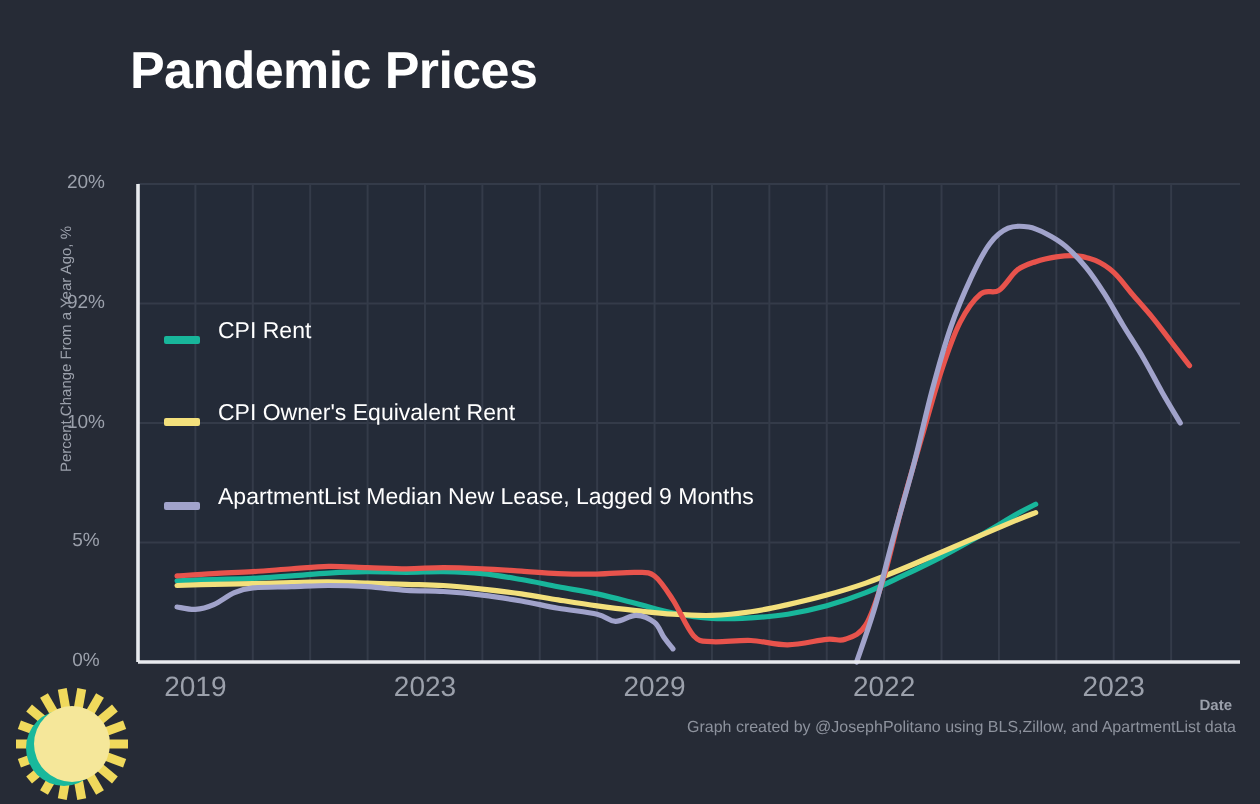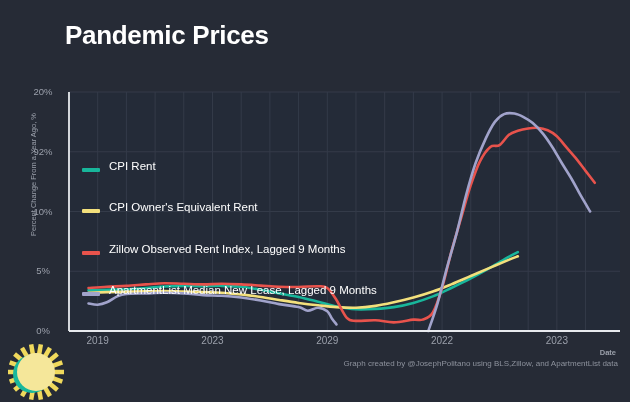--- a/index.html
+++ b/index.html
@@ -91,21 +91,21 @@
   }
   .tick-y {
     position: absolute;
     font-size: 9.5px;
     color: #9ba0ab;
     text-align: center;
     width: 40px;
   }
   .tick-x {
     position: absolute;
-    font-size: 10px;
+    font-size: 14px;
     color: #9ba0ab;
     text-align: center;
     width: 50px;
     top: 335px;
   }
   .logo {
     position: absolute;
     left: 2px;
     bottom: 2px;
     width: 72px;
@@ -173,24 +173,20 @@
   <div class="legend" id="legend">
       <div class="legend-row">
         <span class="legend-swatch" style="background: rgb(24, 182, 155);"></span>
         <span class="legend-label">CPI Rent</span>
       </div>
       <div class="legend-row">
         <span class="legend-swatch" style="background: rgb(243, 224, 124);"></span>
         <span class="legend-label">CPI Owner's Equivalent Rent</span>
       </div>
       <div class="legend-row">
-        <span class="legend-swatch" style="background: rgb(232, 83, 76);"></span>
-        <span class="legend-label">Zillow Observed Rent Index, Lagged 9 Months</span>
-      </div>
-      <div class="legend-row">
         <span class="legend-swatch" style="background: rgb(161, 163, 203);"></span>
         <span class="legend-label">ApartmentList Median New Lease, Lagged 9 Months</span>
       </div>
     </div>
 
   <svg class="logo" viewBox="0 0 72 60">
     <g id="logo-rays">
         <line x1="51" y1="32" x2="62" y2="32" stroke="#f0d95c" stroke-width="4.5" stroke-linecap="butt"></line>
         <line x1="49.97477455336045" y1="37.814342436536364" x2="60.311393382005434" y2="41.57656401311873" stroke="#f0d95c" stroke-width="4.5" stroke-linecap="butt"></line>
         <line x1="47.022755533022625" y1="42.92738936467117" x2="55.449244407331385" y2="49.9980530712231" stroke="#f0d95c" stroke-width="4.5" stroke-linecap="butt"></line>

